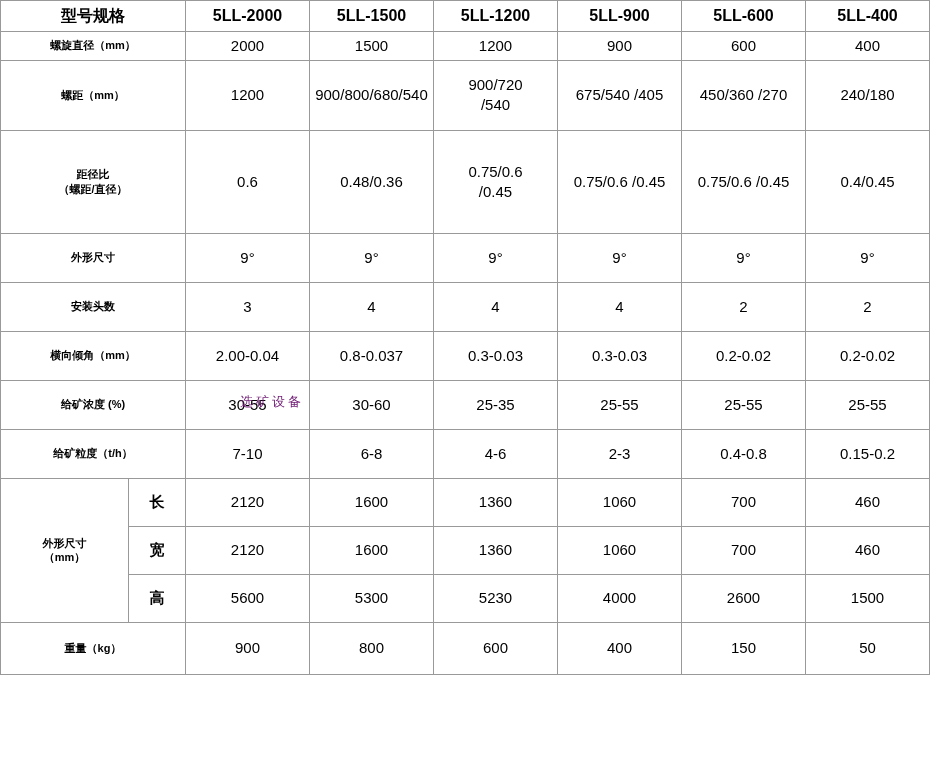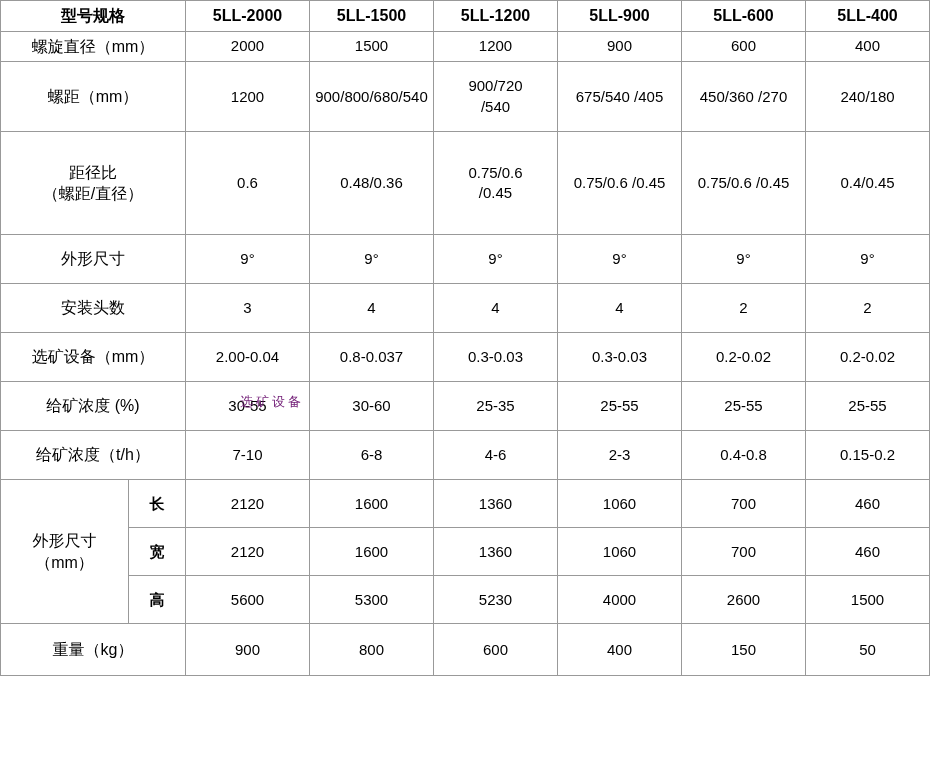--- a/index.html
+++ b/index.html
@@ -26,22 +26,22 @@
     font-size: 15px;
     padding: 4px 2px;
     line-height: 1.35;
     word-break: break-word;
   }
   .spec-table tr.header-row td {
     font-weight: bold;
     font-size: 16px;
   }
   .spec-table td.rowlabel {
-    font-weight: normal;
-    font-size: 16px;
+    font-weight: bold;
+    font-size: 11px;
   }
   .spec-table td.sublabel {
     font-weight: bold;
     font-size: 15px;
   }
   .col-label { width: 128px; }
   .col-sublabel { width: 57px; }
   .col-data { width: 124px; }
   .watermark {
     position: absolute;
@@ -129,41 +129,41 @@
       <td colspan="2" class="rowlabel">安装头数</td>
       <td>3</td>
       <td>4</td>
       <td>4</td>
       <td>4</td>
       <td>2</td>
       <td>2</td>
     </tr>
 
     <tr style="height:49px;">
-      <td colspan="2" class="rowlabel">选矿设备（mm）</td>
+      <td colspan="2" class="rowlabel">横向倾角（mm）</td>
       <td>2.00-0.04</td>
       <td>0.8-0.037</td>
       <td>0.3-0.03</td>
       <td>0.3-0.03</td>
       <td>0.2-0.02</td>
       <td>0.2-0.02</td>
     </tr>
 
     <tr style="height:49px;padding-left:18px;">
       <td colspan="2" class="rowlabel">给矿浓度 (%)</td>
       <td>30-55</td>
       <td>30-60</td>
       <td>25-35</td>
       <td>25-55</td>
       <td>25-55</td>
       <td>25-55</td>
     </tr>
 
     <tr style="height:49px;">
-      <td colspan="2" class="rowlabel">给矿浓度（t/h）</td>
+      <td colspan="2" class="rowlabel">给矿粒度（t/h）</td>
       <td>7-10</td>
       <td>6-8</td>
       <td>4-6</td>
       <td>2-3</td>
       <td>0.4-0.8</td>
       <td>0.15-0.2</td>
     </tr>
 
     <tr style="height:48px;">
       <td rowspan="3" class="rowlabel" style="white-space:pre-line;">外形尺寸

